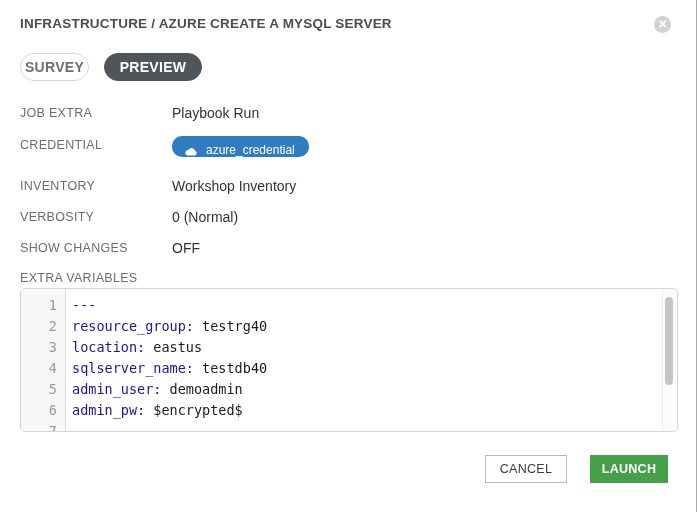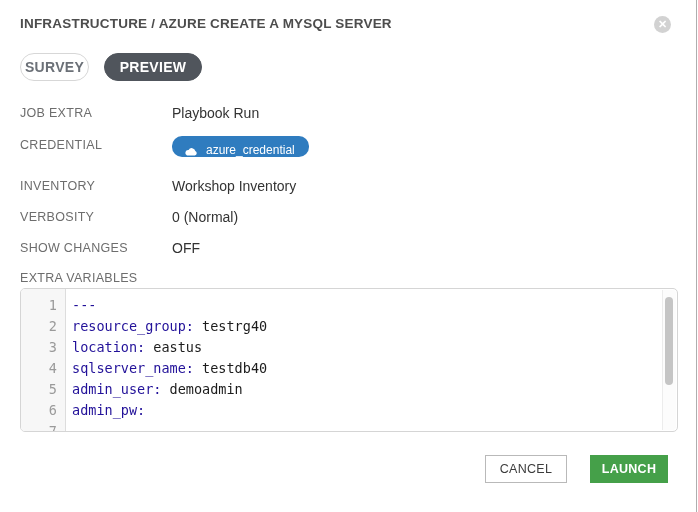--- a/index.html
+++ b/index.html
@@ -257,21 +257,21 @@
       <div class="code-line">
         <span class="ln">3</span><span class="ck">location:</span><span class="cv">eastus</span>
       </div>
       <div class="code-line">
         <span class="ln">4</span><span class="ck">sqlserver_name:</span><span class="cv">testdb40</span>
       </div>
       <div class="code-line">
         <span class="ln">5</span><span class="ck">admin_user:</span><span class="cv">demoadmin</span>
       </div>
       <div class="code-line">
-        <span class="ln">6</span><span class="ck">admin_pw:</span>
+        <span class="ln">6</span><span class="ck">admin_pw:</span><span class="cv">$encrypted$</span>
       </div>
       <div class="code-line">
         <span class="ln">7</span><span class="ck"></span><span class="cv"></span>
       </div>
     </div>
     <div class="cm-scroll-track">
       <div class="cm-scroll-thumb"></div>
     </div>
   </div>
 

